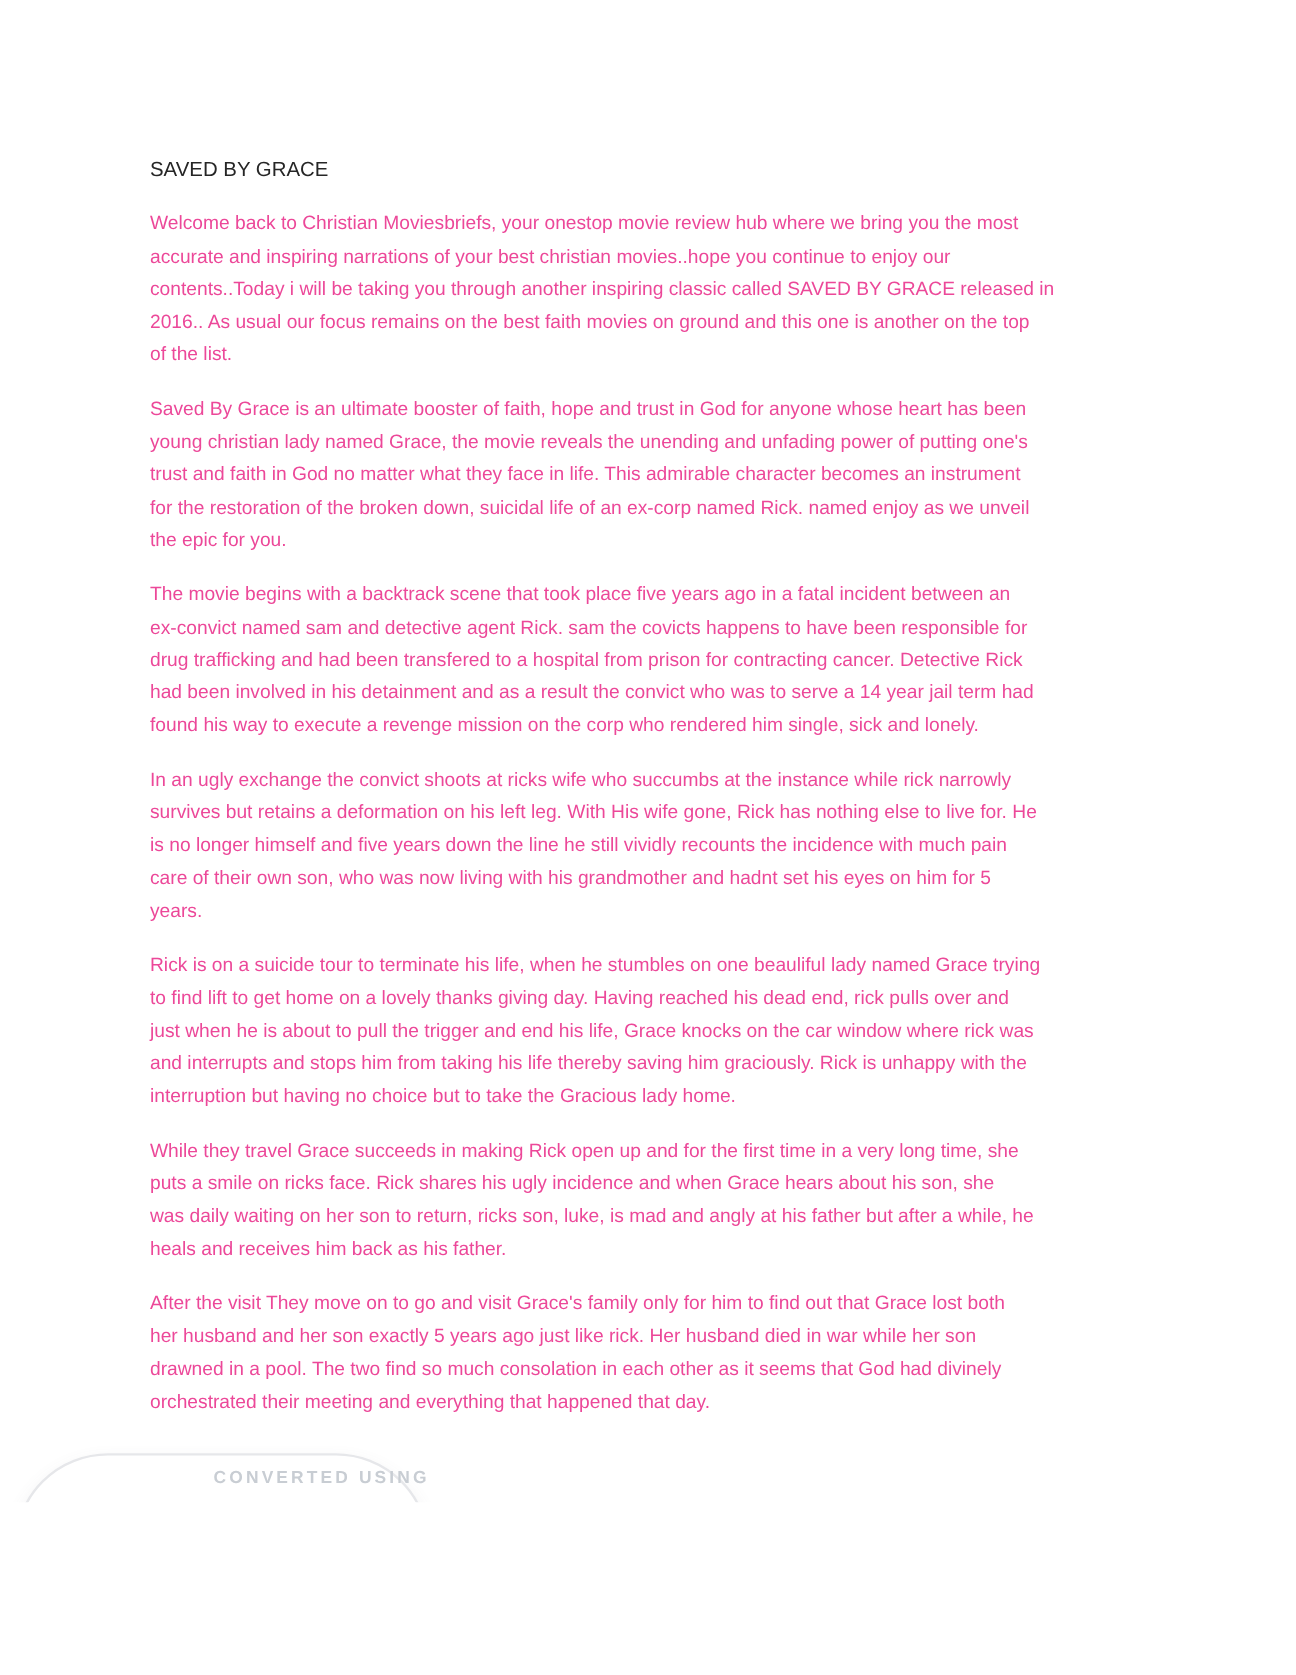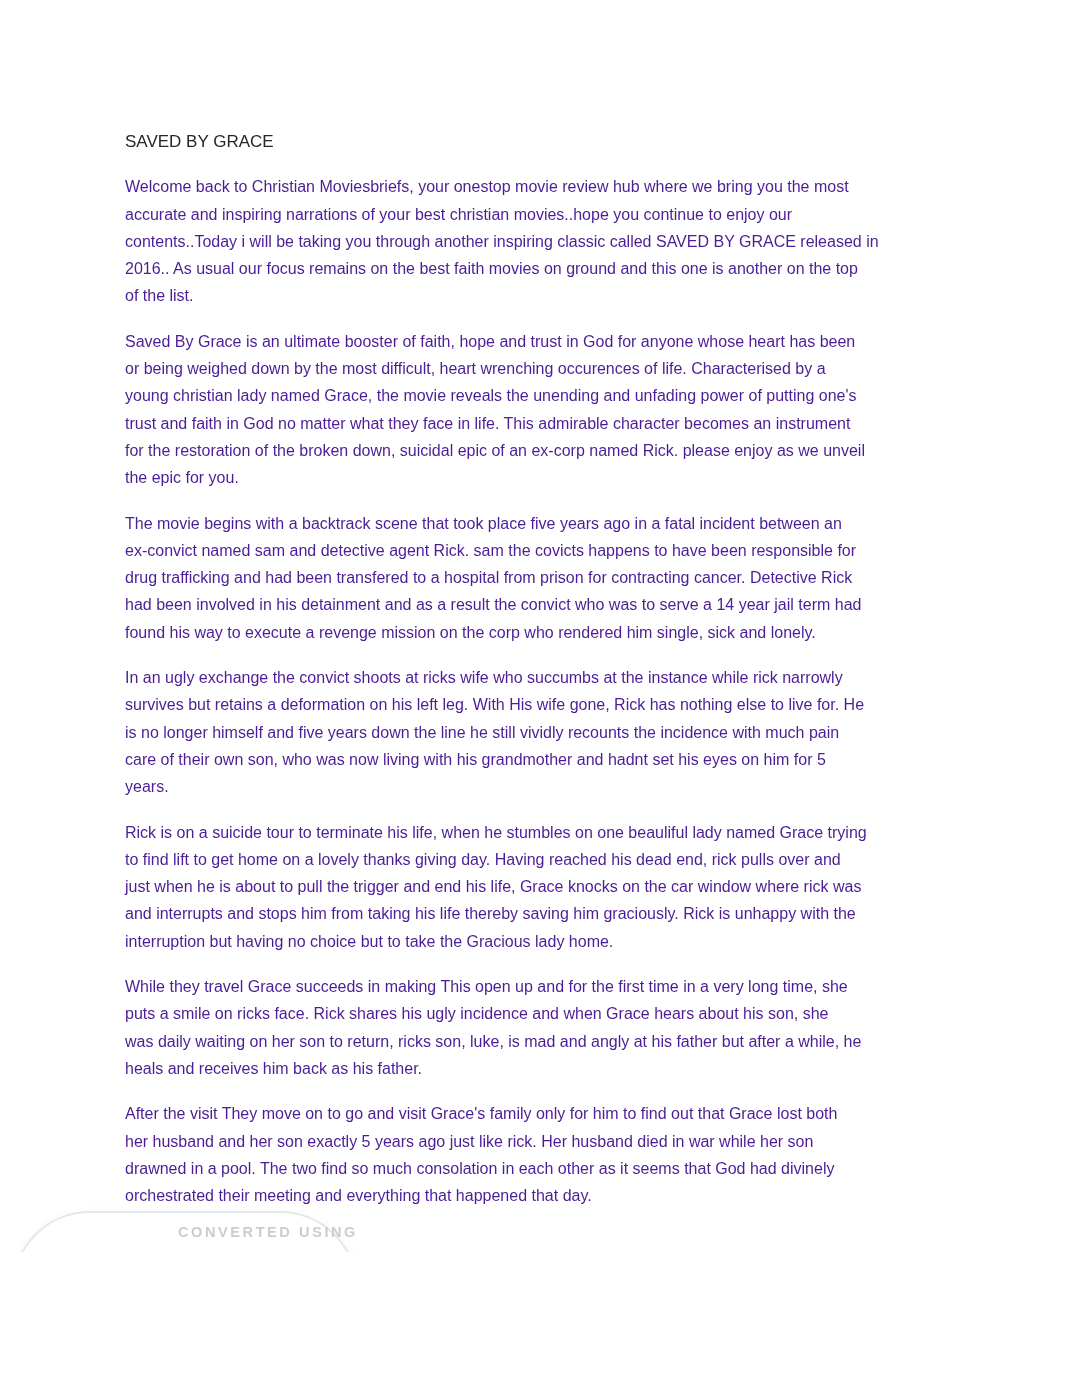--- a/index.html
+++ b/index.html
@@ -26,21 +26,21 @@
     margin-bottom: 18px;
     color: #262626;
     white-space: pre;
   }
   .para { margin: 0 0 18px 0; }
   .line {
     display: block;
     font-size: 16px;
     line-height: 27.3px;
     white-space: pre;
-    color: #4c1d95;
+    color: #ec4899;
   }
   
   .watermark {
     position: absolute;
     left: 12px;
     top: 1211px;
     width: 346px;
     height: 156px;
     z-index: 5;
   }
@@ -98,24 +98,23 @@
 
   <p class="para">
         <span class="line">Welcome back to Christian Moviesbriefs, your onestop movie review hub where we bring you the most</span>
         <span class="line">accurate and inspiring narrations of your best christian movies..hope you continue to enjoy our</span>
         <span class="line">contents..Today i will be taking you through another inspiring classic called SAVED BY GRACE released in</span>
         <span class="line">2016.. As usual our focus remains on the best faith movies on ground and this one is another on the top</span>
         <span class="line">of the list.</span>
       </p>
       <p class="para">
         <span class="line">Saved By Grace is an ultimate booster of faith, hope and trust in God for anyone whose heart has been</span>
-        <span class="line">or being weighed down by the most difficult, heart wrenching occurences of life. Characterised by a</span>
         <span class="line">young christian lady named Grace, the movie reveals the unending and unfading power of putting one's</span>
         <span class="line">trust and faith in God no matter what they face in life. This admirable character becomes an instrument</span>
-        <span class="line">for the restoration of the broken down, suicidal epic of an ex-corp named Rick. please enjoy as we unveil</span>
+        <span class="line">for the restoration of the broken down, suicidal life of an ex-corp named Rick. named enjoy as we unveil</span>
         <span class="line">the epic for you.</span>
       </p>
       <p class="para">
         <span class="line">The movie begins with a backtrack scene that took place five years ago in a fatal incident between an</span>
         <span class="line">ex-convict named sam and detective agent Rick. sam the covicts happens to have been responsible for</span>
         <span class="line">drug trafficking and had been transfered to a hospital from prison for contracting cancer. Detective Rick</span>
         <span class="line">had been involved in his detainment and as a result the convict who was to serve a 14 year jail term had</span>
         <span class="line">found his way to execute a revenge mission on the corp who rendered him single, sick and lonely.</span>
       </p>
       <p class="para">
@@ -126,21 +125,21 @@
         <span class="line">years.</span>
       </p>
       <p class="para">
         <span class="line">Rick is on a suicide tour to terminate his life, when he stumbles on one beauliful lady named Grace trying</span>
         <span class="line">to find lift to get home on a lovely thanks giving day. Having reached his dead end, rick pulls over and</span>
         <span class="line">just when he is about to pull the trigger and end his life, Grace knocks on the car window where rick was</span>
         <span class="line">and interrupts and stops him from taking his life thereby saving him graciously. Rick is unhappy with the</span>
         <span class="line">interruption but having no choice but to take the Gracious lady home.</span>
       </p>
       <p class="para">
-        <span class="line">While they travel Grace succeeds in making This open up and for the first time in a very long time, she</span>
+        <span class="line">While they travel Grace succeeds in making Rick open up and for the first time in a very long time, she</span>
         <span class="line">puts a smile on ricks face. Rick shares his ugly incidence and when Grace hears about his son, she</span>
         <span class="line">was daily waiting on her son to return, ricks son, luke, is mad and angly at his father but after a while, he</span>
         <span class="line">heals and receives him back as his father.</span>
       </p>
       <p class="para">
         <span class="line">After the visit They move on to go and visit Grace's family only for him to find out that Grace lost both</span>
         <span class="line">her husband and her son exactly 5 years ago just like rick. Her husband died in war while her son</span>
         <span class="line">drawned in a pool. The two find so much consolation in each other as it seems that God had divinely</span>
         <span class="line">orchestrated their meeting and everything that happened that day.</span>
       </p>

